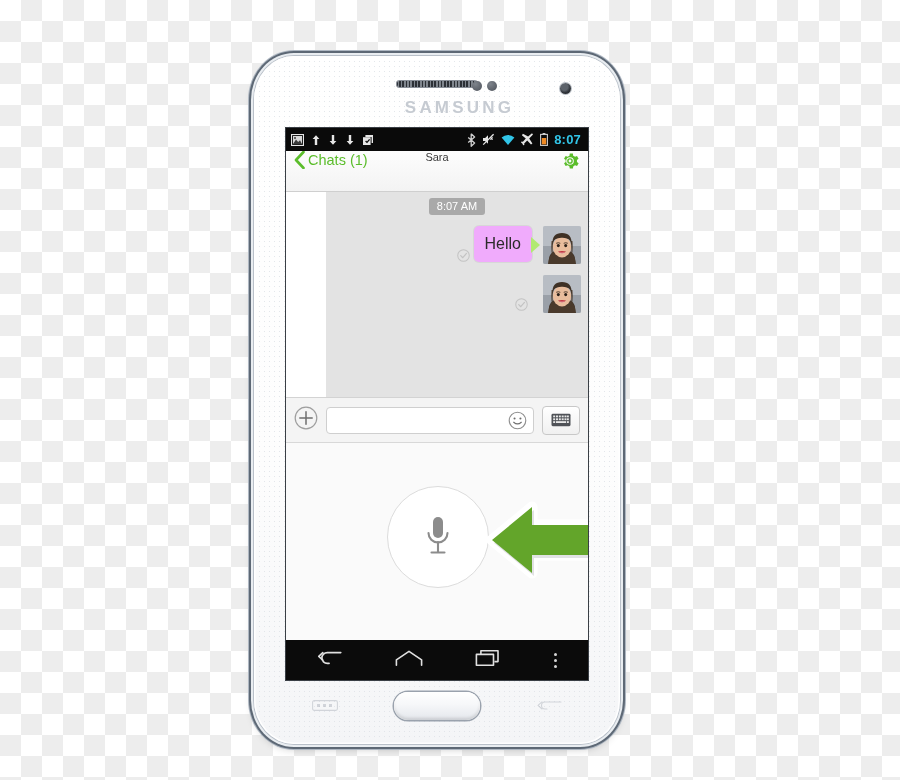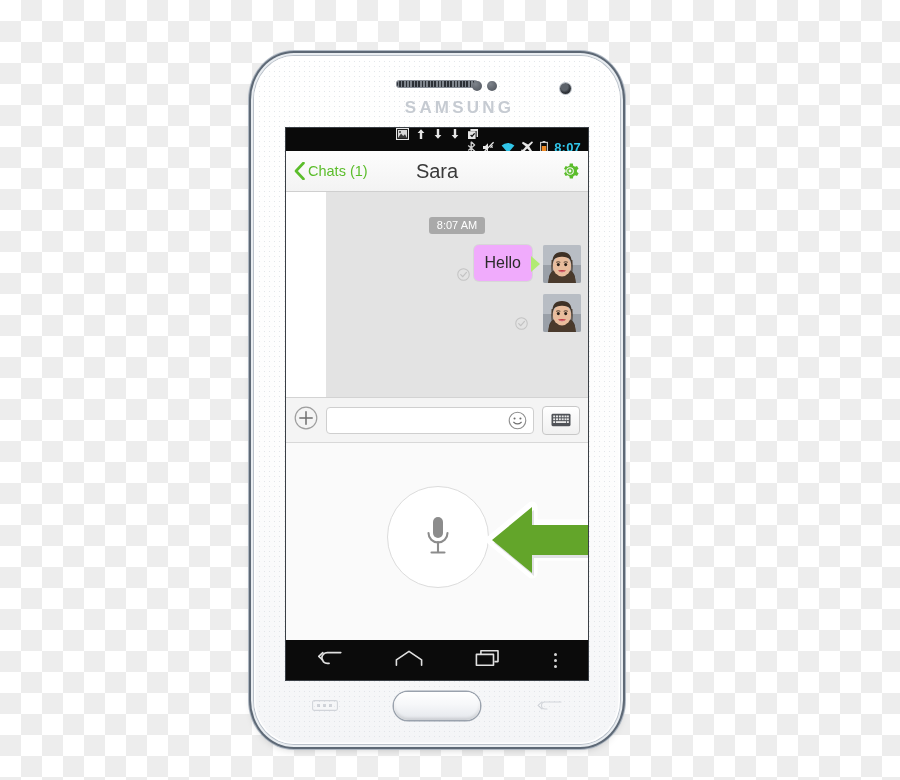--- a/index.html
+++ b/index.html
@@ -141,66 +141,65 @@
   }
 
   
   .statusbar {
     height: 23px;
     background: #0a0a0a;
     display: flex;
     align-items: center;
     padding: 0 5px;
     color: #e6e6e6;
-    flex-direction: column;
   }
   .sb-left { display: flex; align-items: center; gap: 7px; }
   .sb-right { margin-left: auto; display: flex; align-items: center; gap: 6px; }
   .sb-ico { display: block; }
   .sb-time {
     font-size: 13px;
     font-weight: bold;
     color: #31c5e8;
     letter-spacing: 0.2px;
     padding-right: 2px;
   }
 
   
   .apphdr {
     height: 40px;
     background: linear-gradient(180deg,#fdfdfd,#f3f3f3);
     border-bottom: 1px solid #cfcfcf;
     display: flex;
-    align-items: center;
+    align-items: flex-start;
     padding: 0 8px;
     position: relative;
   }
   .back-btn {
     display: flex;
     align-items: center;
     gap: 3px;
     color: #5bbd2b;
     font-size: 14.5px;
   }
   .back-chev { display: block; }
   .hdr-title {
     position: absolute;
     left: 0; right: 0;
     text-align: center;
-    font-size: 20px;
+    font-size: 11px;
     color: #3a3a3a;
     pointer-events: none;
   }
   .gear-btn { margin-left: auto; display: flex; align-items: center; }
 
   
   .chat {
     height: 205px;
     background: #e3e3e3;
-    padding-top: 23px;
+    padding-top: 4px;
     box-sizing: border-box;
     position: relative;
     margin-left: 40px;
   }
   .timestamp-wrap { text-align: center; }
   .timestamp {
     display: inline-block;
     background: #a9a9a9;
     color: #ffffff;
     font-size: 11px;

